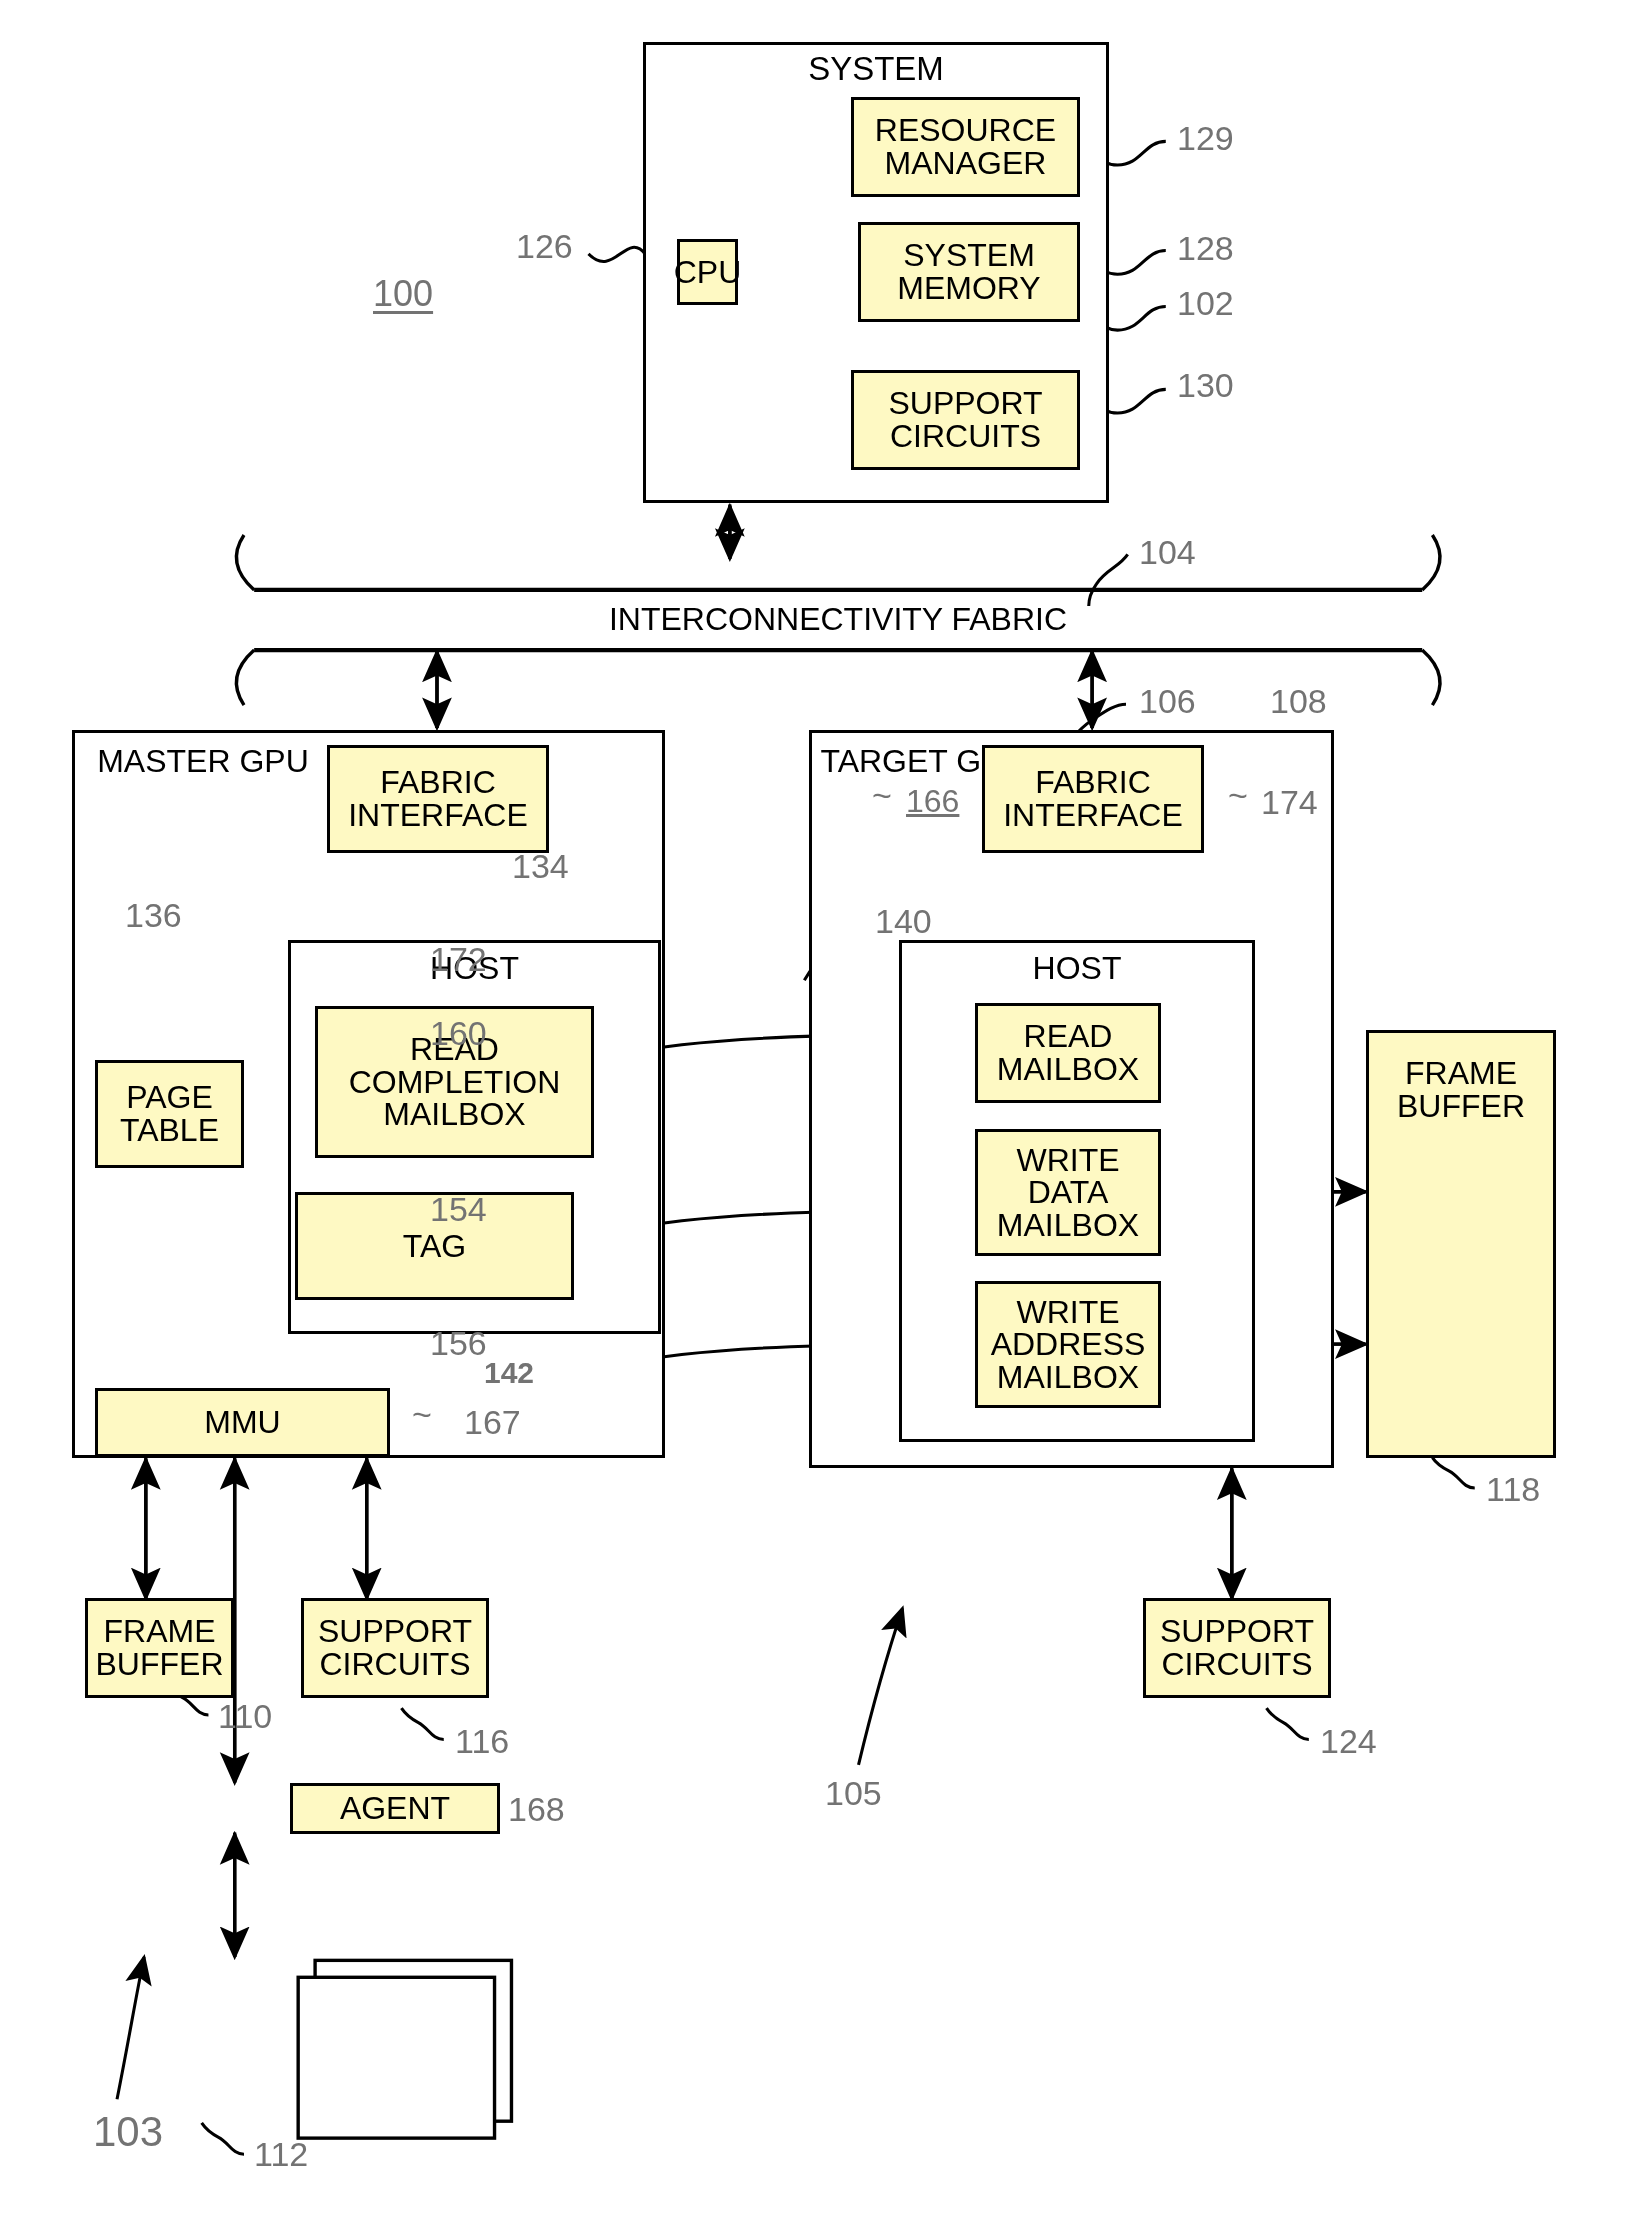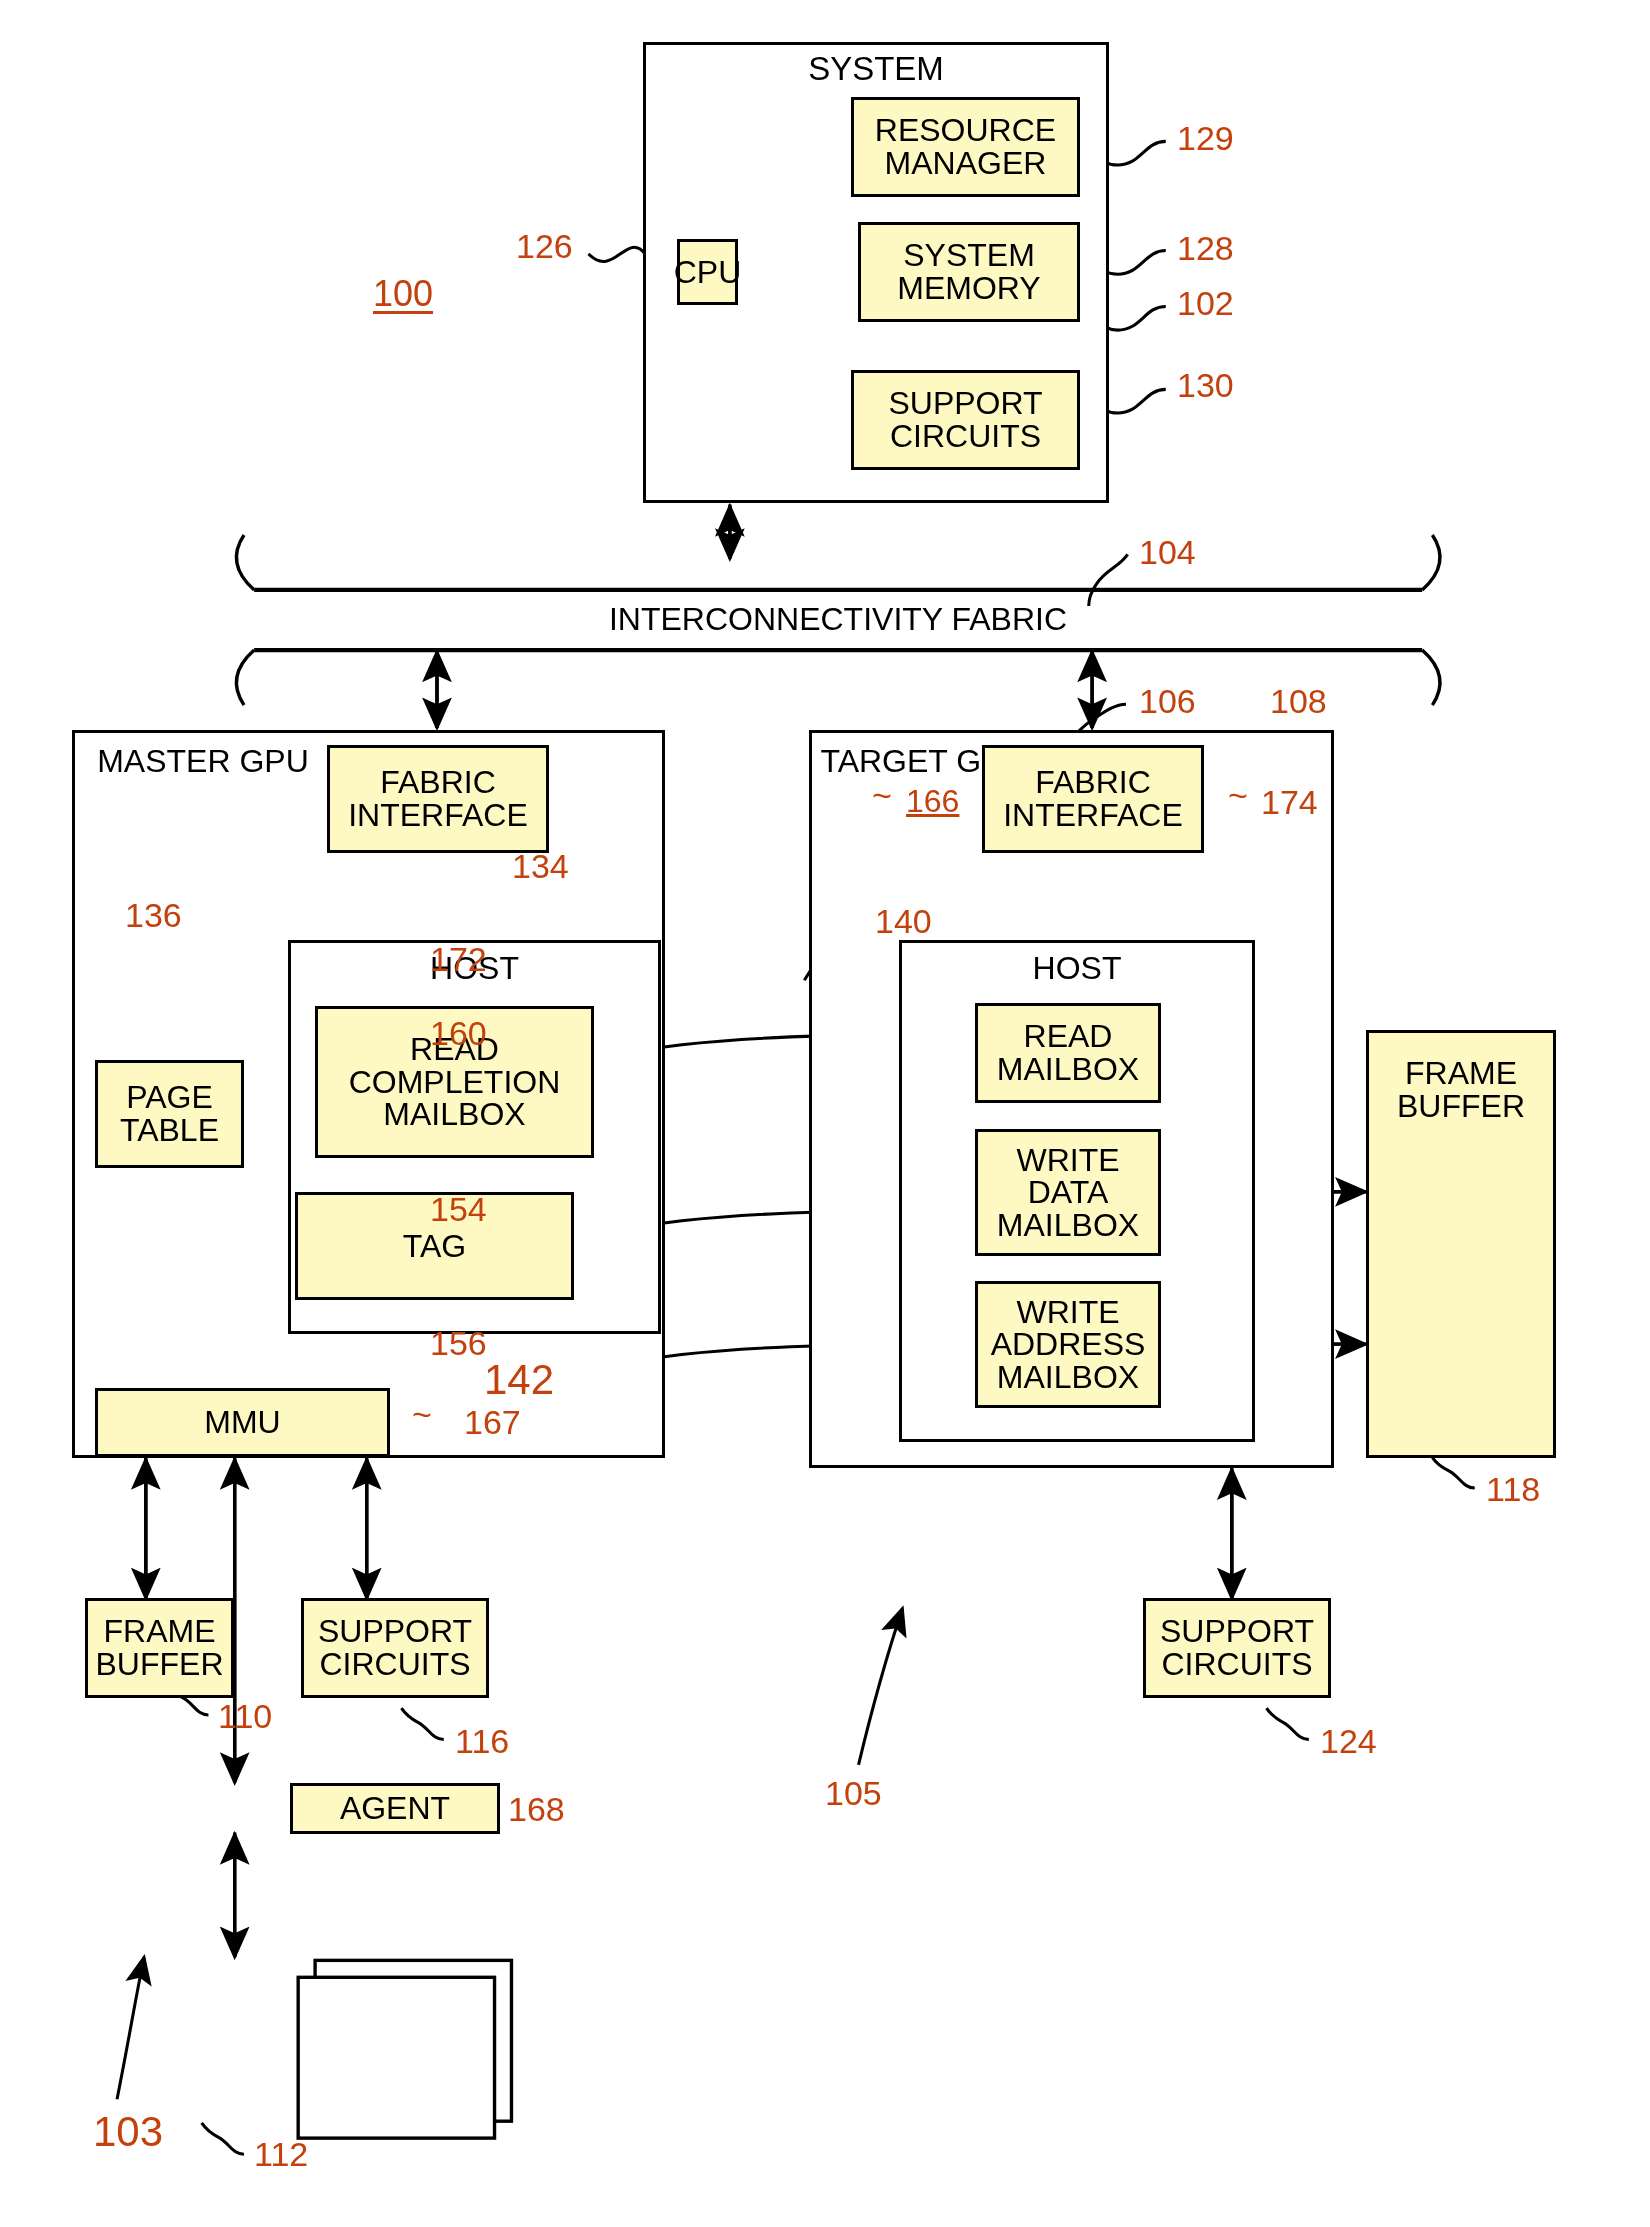--- a/index.html
+++ b/index.html
@@ -47,21 +47,21 @@
   .box-title {
     position: absolute;
     color: #000;
     text-align: center;
     line-height: 1.02;
     z-index: 4;
     white-space: nowrap;
   }
   .refnum {
     position: absolute;
-    color: #c2410c;
+    color: #737373;
     white-space: nowrap;
     z-index: 8;
   }
   .refnum.underlined {
     text-decoration: underline;
     text-underline-offset: 5.1px;
     text-decoration-thickness: 3.4px;
   }
   .client-stack { z-index: 5; }
 </style>
@@ -257,21 +257,21 @@
   <div class="node" style="left:315px; top:1006px; width:279px; height:152px; font-size:32px;">
     <span class="ln">READ</span>
     <span class="ln">COMPLETION</span>
     <span class="ln">MAILBOX</span>
   </div>
   <div class="refnum" style="left:875px; top:902px; font-size:34px;">140</div>
 
   <div class="node" style="left:295px; top:1192px; width:279px; height:108px; font-size:32px;">
     <span class="ln">TAG</span>
   </div>
-  <div class="refnum" style="left:484px; top:1356px; font-size:42px;">142</div>
+  <div class="refnum" style="left:484px; top:1356px; font-size:30px;font-weight:bold;">142</div>
 
   <div class="node" style="left:95px; top:1060px; width:149px; height:108px; font-size:32px;">
     <span class="ln">PAGE</span>
     <span class="ln">TABLE</span>
   </div>
   <div class="refnum" style="left:125px; top:896px; font-size:34px;">136</div>
 
   <div class="node" style="left:95px; top:1388px; width:295px; height:69px; font-size:32px;">
     <span class="ln">MMU</span>
   </div>

